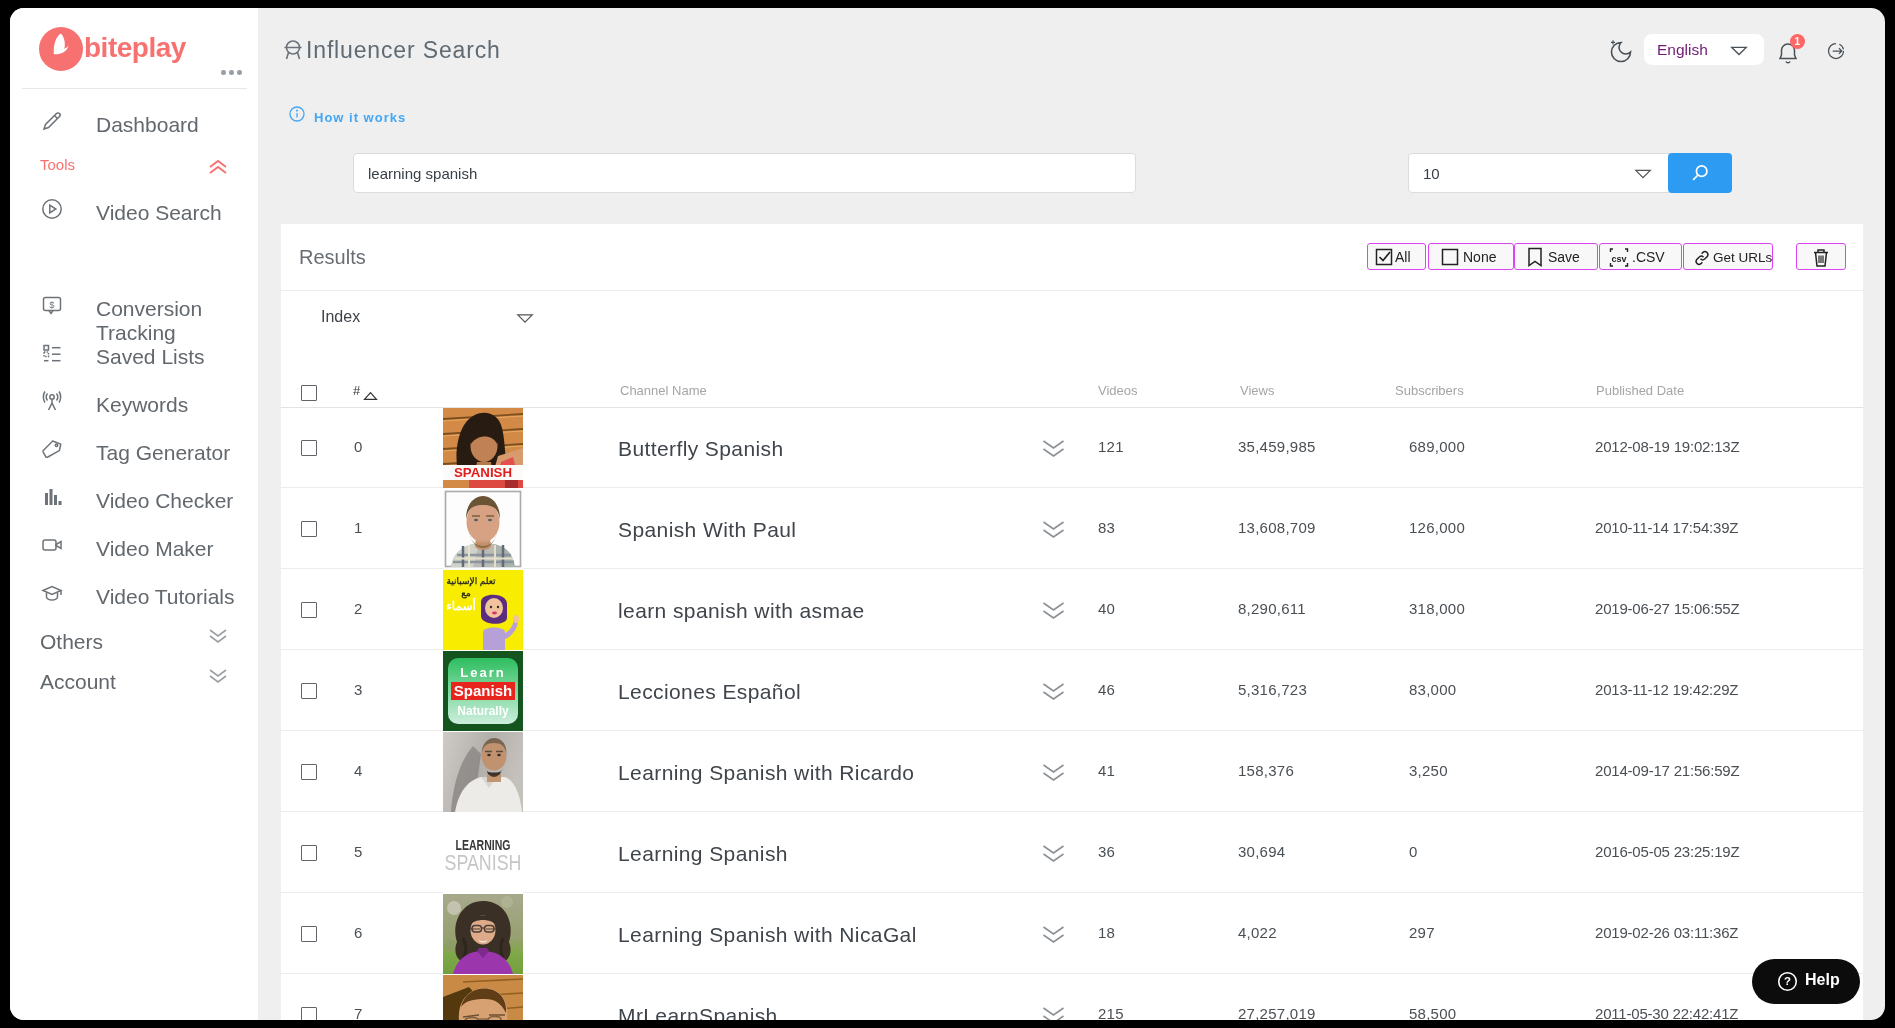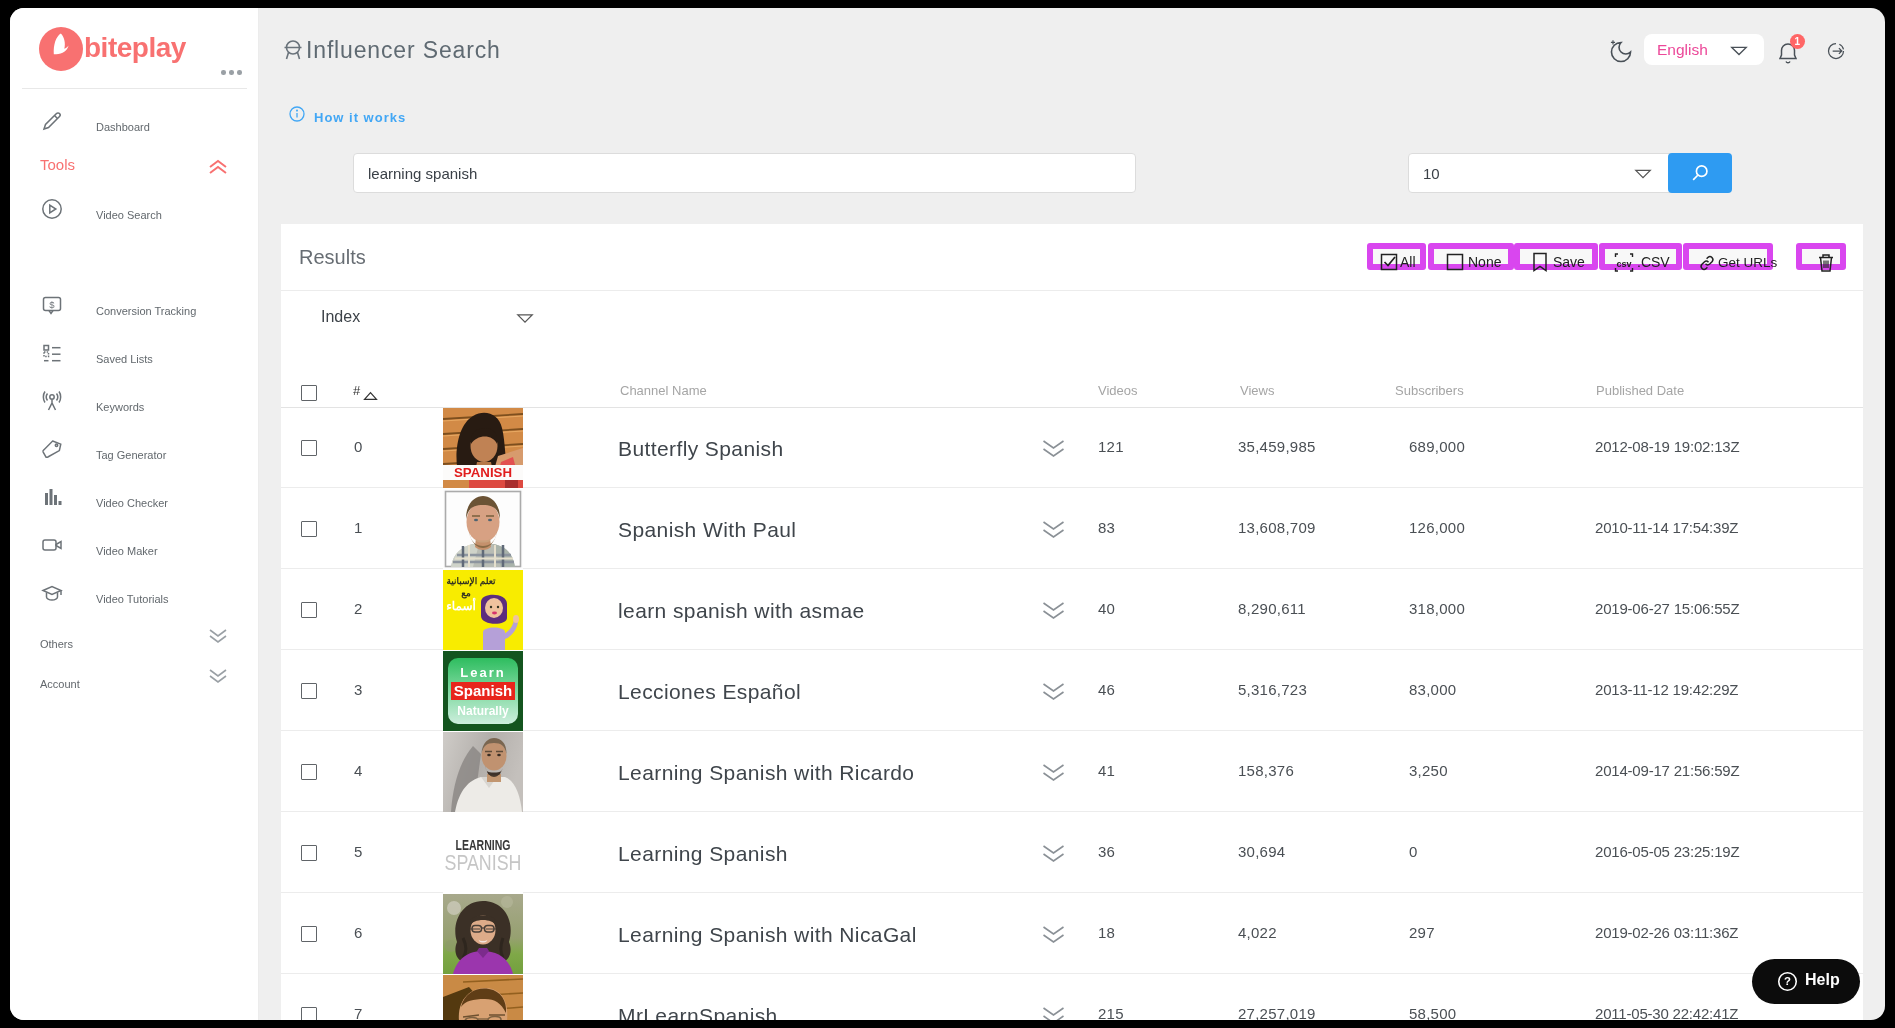--- a/index.html
+++ b/index.html
@@ -11,45 +11,45 @@
 
 .sidebar { position:absolute; left:0; top:0; width:249px; height:100%;
   background:#fff; border-right:1px solid #ececec; }
 .logo-circle { position:absolute; left:29px; top:19px; width:44px; height:44px;
   border-radius:50%; background:#f87171; }
 .logo-text { position:absolute; left:74px; top:24px; font-size:28px; font-weight:bold;
   color:#f87171; letter-spacing:-0.5px; }
 .side-div { position:absolute; left:12px; top:80px; width:225px; height:1px; background:#e8e8e8; }
 .mi { position:absolute; left:0; width:249px; height:24px; }
 .mi .ic { position:absolute; left:30px; top:0; width:24px; height:24px; }
-.mi .tx { position:absolute; left:86px; top:12px; font-size:11px; color:#62686d; }
+.mi .tx { position:absolute; left:86px; top:4px; font-size:21px; color:#62686d; }
 .tools-lbl { position:absolute; left:30px; top:148px; font-size:15px; color:#f87171; }
 .chev { position:absolute; }
 .fi-btn { position:absolute; left:12px; top:225px; width:225px; height:49px;
   background:#f87171; border-radius:7px; }
 .fi-btn .tx { position:absolute; left:74px; top:16px; font-size:15px; color:#fff; font-weight:bold; }
 
 .title { position:absolute; left:296px; top:29px; font-size:23px; color:#5f6a72; letter-spacing:0.85px; }
 .eng-box { position:absolute; left:1634px; top:26px; width:120px; height:31px;
   background:#fff; border-radius:8px; }
-.eng-box .tx { position:absolute; left:13px; top:7px; font-size:15.5px; color:#ec4899; }
+.eng-box .tx { position:absolute; left:13px; top:7px; font-size:15.5px; color:#701a75; }
 .hiw-tx { position:absolute; left:304px; top:102px; font-size:13px; font-weight:bold;
   color:#42a7f5; letter-spacing:1px; }
 
 .inp { position:absolute; top:145px; height:40px; background:#fff;
   border:1px solid #dcdcdc; border-radius:4px; font-size:15px; color:#3a4047; }
 .inp .tx { position:absolute; left:14px; top:11px; }
 .sbtn { position:absolute; left:1658px; top:145px; width:64px; height:40px;
   background:#2e9bf2; border-radius:4px; }
 
 .card { position:absolute; left:271px; top:216px; width:1582px; height:900px; background:#fff; }
 .res-title { position:absolute; left:289px; top:238px; font-size:20px; color:#676d73; }
 .card-div { position:absolute; left:271px; top:282px; width:1582px; height:1px; background:#ececec; }
 .tbtn { position:absolute; top:235px; height:27px; background:#f8f8f8;
-  border:6px solid #d946ef; border-radius:3px; }
+  border:1px solid #d946ef; border-radius:3px; }
 .tbtn .tx { position:absolute; top:5px; font-size:14px; color:#222; white-space:nowrap; }
 .idx-tx { position:absolute; left:311px; top:300px; font-size:16px; color:#3c4248; }
 
 .th { position:absolute; top:375px; font-size:13px; color:#a5a5a5; }
 .thead-border { position:absolute; left:271px; top:399px; width:1582px; height:1px; background:#e3e3e3; }
 .row { position:absolute; left:271px; width:1582px; height:81px; border-bottom:1px solid #ececec; }
 .row .cb { position:absolute; left:20px; top:33px; }
 .row .idx { position:absolute; left:73px; top:31px; font-size:15px; color:#4a4f54; }
 .row .thumb { position:absolute; left:162px; top:1px; width:80px; height:80px; overflow:hidden; }
 .row .name { position:absolute; left:337px; top:30px; font-size:21px; color:#3f454b; letter-spacing:0.4px; }

